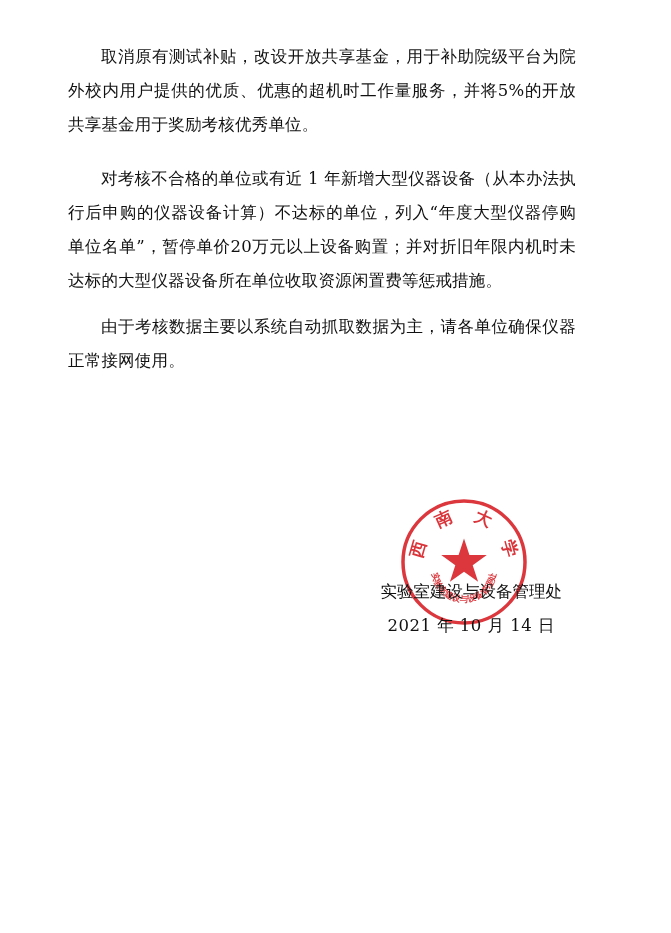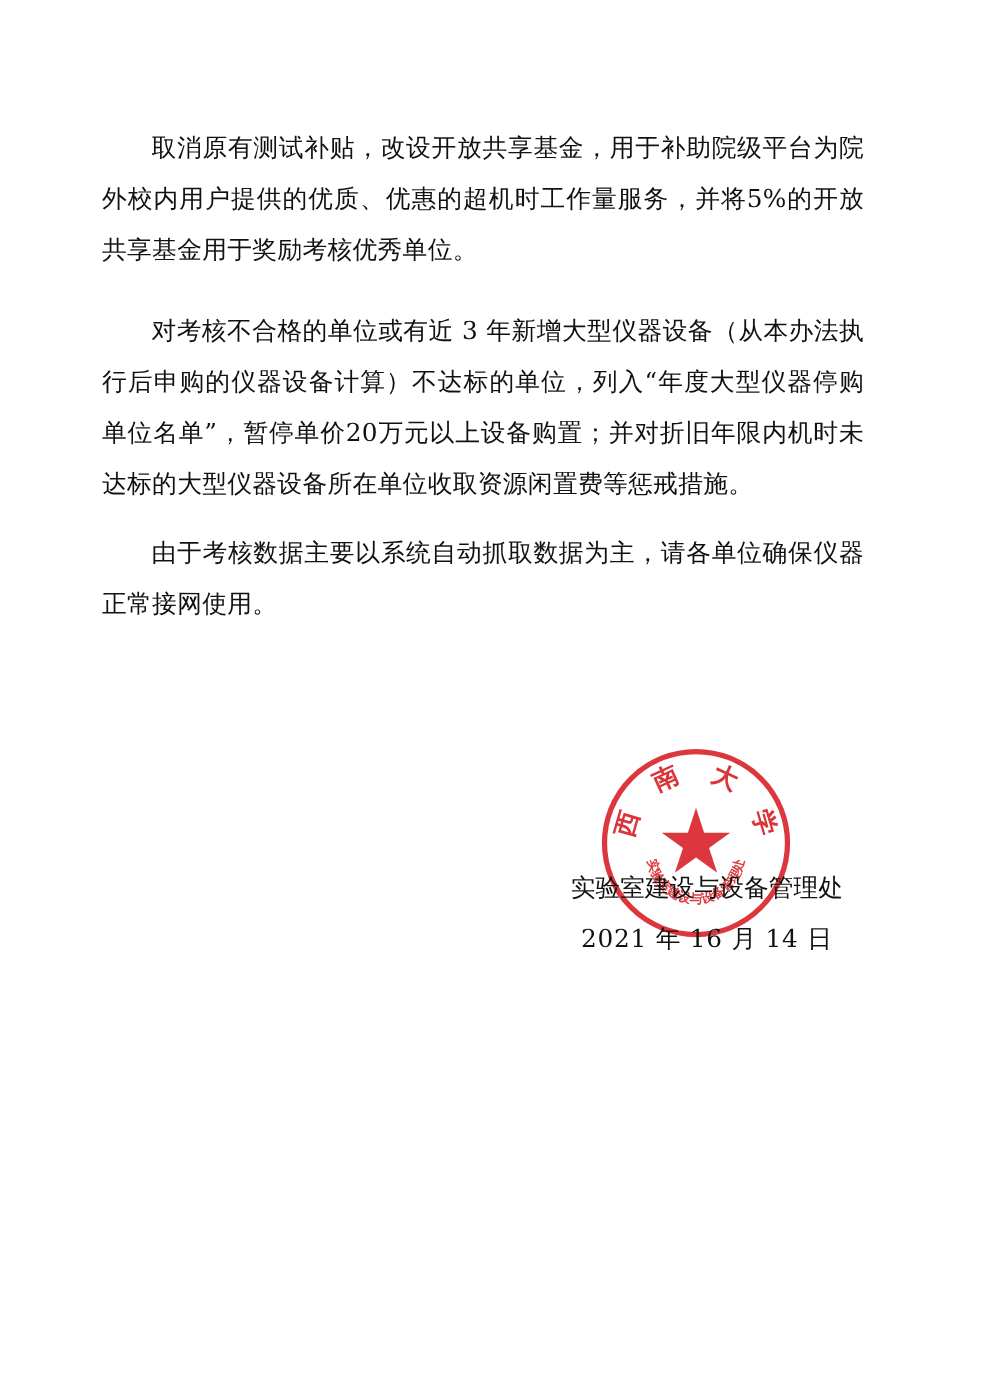--- a/index.html
+++ b/index.html
@@ -13,21 +13,21 @@
     font-family: "DejaVu Serif", "Liberation Serif", serif;
     color: #1a1a1a;
     position: relative;
     overflow: hidden;
   }
   .page {
     position: relative;
     width: 648px;
     height: 933px;
     box-sizing: border-box;
-    padding: 82px 72px 0 68px;
+    padding: 40px 72px 0 68px;
   }
   .para {
     font-size: 16.5px;
     line-height: 34px;
     text-align: justify;
     text-justify: inter-ideograph;
     text-indent: 2em;
     margin: 0 0 12px 0;
     letter-spacing: 0.2px;
     color: #111;
@@ -77,21 +77,21 @@
     font-weight: bold;
     fill: #d8262c;
   }
 </style>
 </head>
 <body>
 
 <div class="page">
 
   <p class="para p1">取消原有测试补贴，改设开放共享基金，用于补助院级平台为院外校内用户提供的优质、优惠的超机时工作量服务，并将5%的开放共享基金用于奖励考核优秀单位。</p>
-  <p class="para p2">对考核不合格的单位或有近 3 年新增大型仪器设备（从本办法执行后申购的仪器设备计算）不达标的单位，列入“年度大型仪器停购单位名单”，暂停单价20万元以上设备购置；并对折旧年限内机时未达标的大型仪器设备所在单位收取资源闲置费等惩戒措施。</p>
+  <p class="para p2">对考核不合格的单位或有近 1 年新增大型仪器设备（从本办法执行后申购的仪器设备计算）不达标的单位，列入“年度大型仪器停购单位名单”，暂停单价20万元以上设备购置；并对折旧年限内机时未达标的大型仪器设备所在单位收取资源闲置费等惩戒措施。</p>
   <p class="para p3">由于考核数据主要以系统自动抓取数据为主，请各单位确保仪器正常接网使用。</p>
 
   <div class="seal">
     <svg width="132" height="132" viewBox="0 0 132 132" xmlns="http://www.w3.org/2000/svg">
       <defs>
         <path id="arcPath" d="M 24,66 A 42,42 0 0 1 108,66" fill="none"></path>
         <path id="arcBottom" d="M 34,74 A 32,32 0 0 0 98,74" fill="none"></path>
       </defs>
       <circle cx="66" cy="66" r="61" fill="none" stroke="#d8262c" stroke-width="3.5" opacity="0.92"></circle>
 
@@ -100,16 +100,16 @@
         <textPath href="#arcPath" startOffset="50%" text-anchor="middle">西　南　大　学</textPath>
       </text>
       <text class="seal-bottom-text" opacity="0.9">
         <textPath href="#arcBottom" startOffset="50%" text-anchor="middle">实验室建设与设备管理处</textPath>
       </text>
     </svg>
   </div>
 
   <div class="signature-block">
     <span class="sig-line">实验室建设与设备管理处</span>
-    <span class="sig-date">2021 年 16 月 14 日</span>
+    <span class="sig-date">2021 年 10 月 14 日</span>
   </div>
 
 </div>
 
 </body></html>

